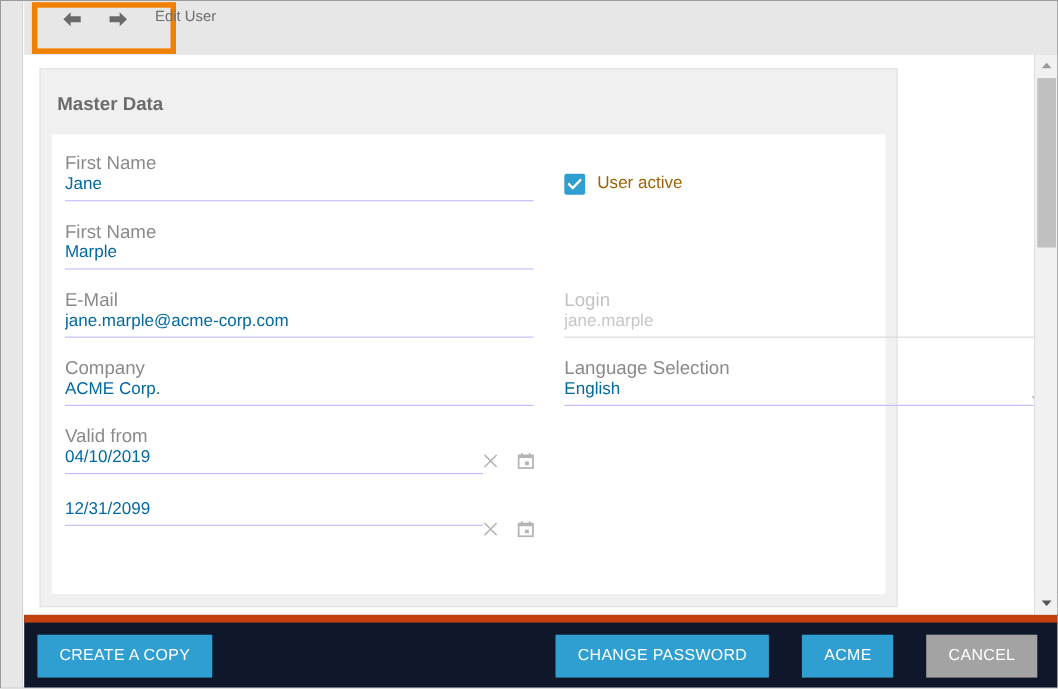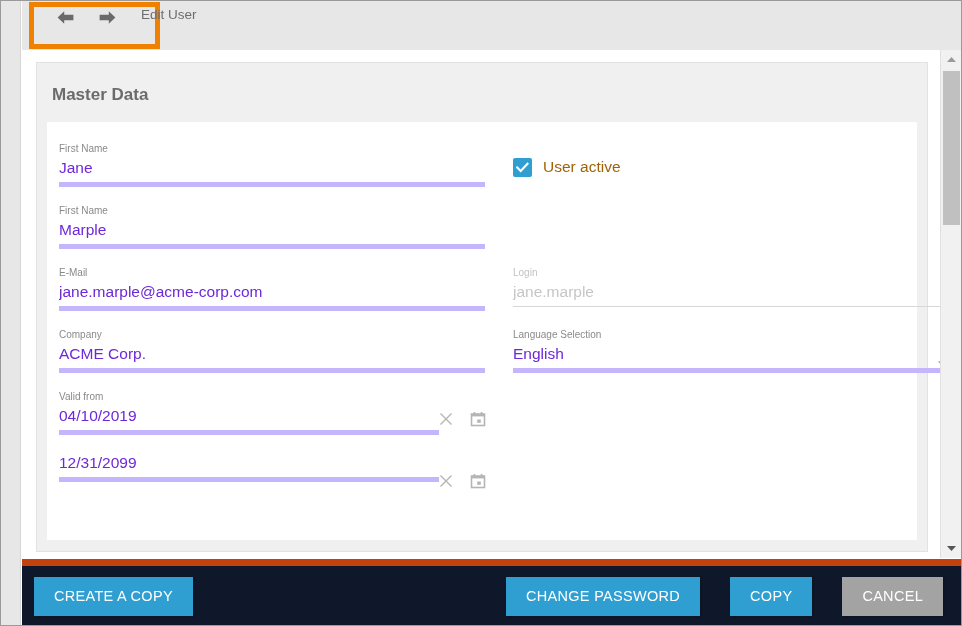--- a/index.html
+++ b/index.html
@@ -79,21 +79,21 @@
     position: absolute;
     left: 0; top: 0;
     width: 920px;
     padding: 12px 14px 0 14px;
   }
 
   
   .card {
     background: #f0f0f0;
     border: 1px solid #e2e2e2;
-    width: 892px;
+    width: 780px;
     padding: 0;
   }
   .card-header {
     padding: 22px 0 17px 15px;
   }
   .card-title {
     font-size: 17px;
     font-weight: bold;
     color: #6b6b6b;
     margin: 0;
@@ -116,32 +116,32 @@
     flex: none;
   }
   .col-right { margin-left: 14px; width: 442px; }
 
   .field {
     position: relative;
     margin-bottom: 20px;
     height: 42px;
   }
   .field-label {
-    font-size: 10px;
+    font-size: 17px;
     color: #8a8a8a;
     line-height: 14px;
     display: block;
     margin-bottom: 1px;
   }
   .field-value {
     font-size: 15.5px;
-    color: #6d28d9;
+    color: #0369a1;
     line-height: 22px;
     border: none;
-    border-bottom: 5px solid #c4b5fd;
+    border-bottom: 1px solid #c4b5fd;
     background: transparent;
     width: 426px;
     padding: 0 0 3px 0;
     outline: none;
     font-family: "Liberation Sans", sans-serif;
     display: block;
   }
   .field-value.wide { width: 428px; }
 
   .field.disabled .field-label { color: #c2c2c2; }
@@ -410,18 +410,18 @@
       <svg width="11" height="7" viewBox="0 0 11 7">
         <path d="M1 1 L10 1 L5.5 6 Z" fill="#555555"></path>
       </svg>
     </div>
   </div>
 
   <div class="footer">
     <button class="btn btn-primary">CREATE A COPY</button>
     <div class="footer-right">
       <button class="btn btn-primary">CHANGE PASSWORD</button>
-      <button class="btn btn-primary">COPY</button>
+      <button class="btn btn-primary">ACME</button>
       <button class="btn btn-secondary">CANCEL</button>
     </div>
   </div>
 
 </div>
 
 </body></html>

